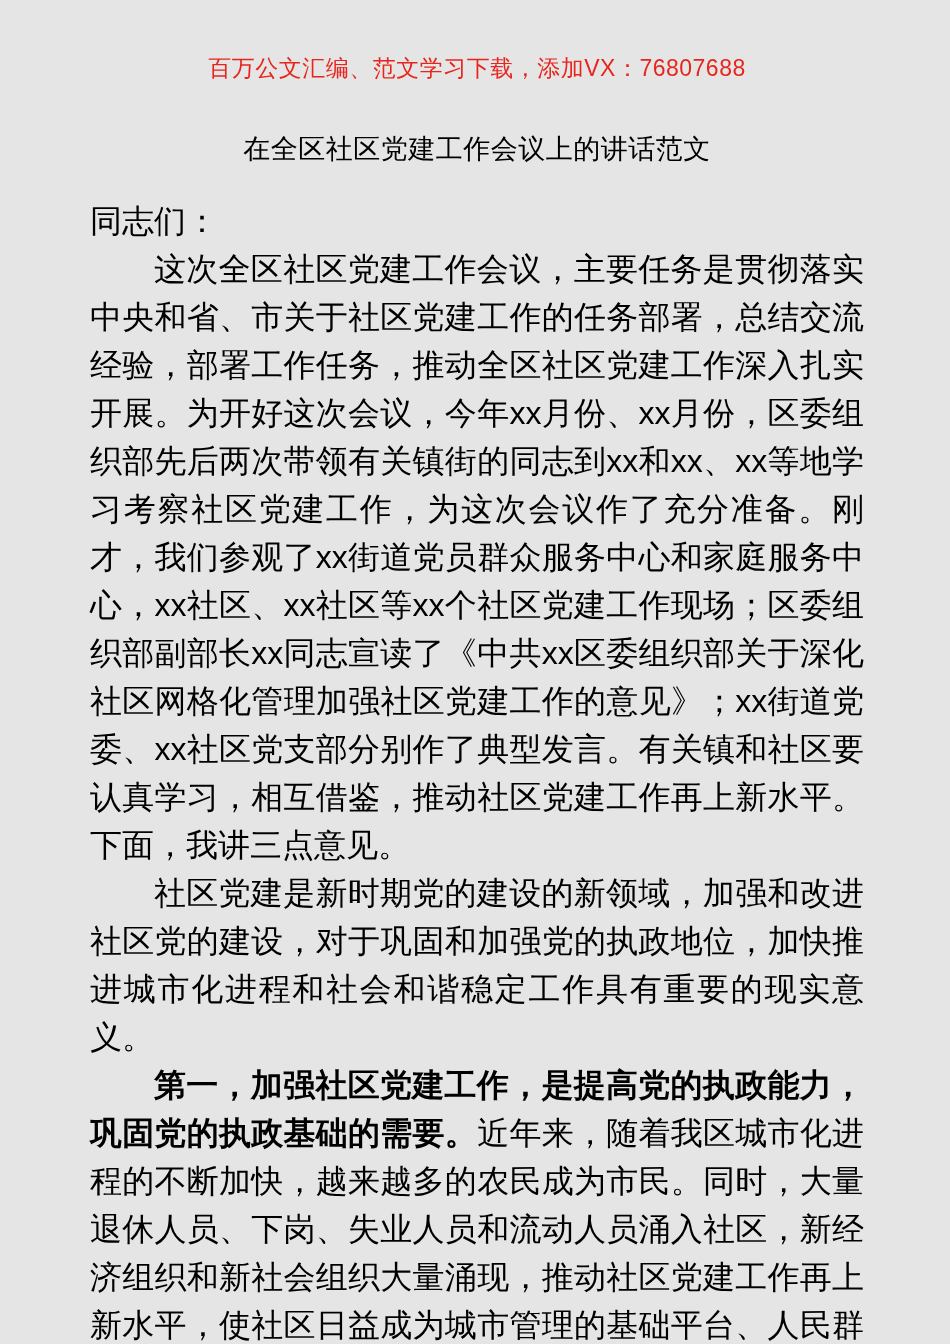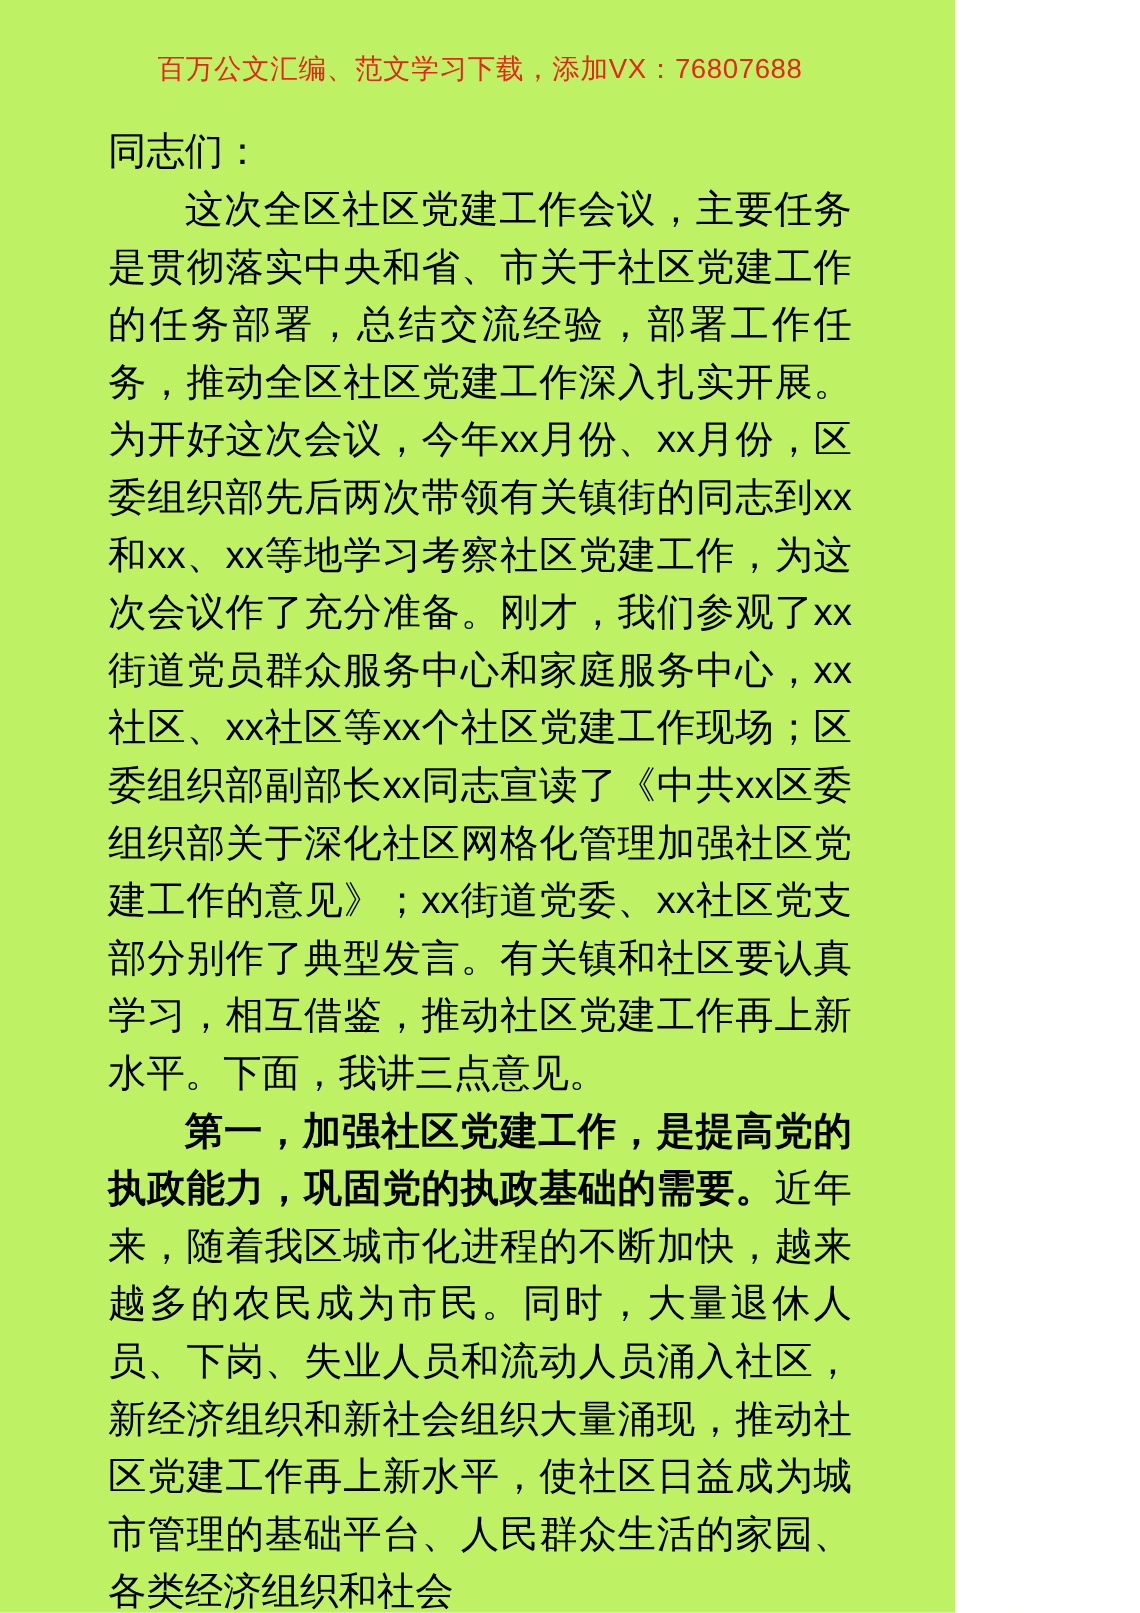--- a/index.html
+++ b/index.html
@@ -3,24 +3,24 @@
 <meta charset="utf-8">
 <style>
   html, body {
     margin: 0;
     padding: 0;
     background: #ffffff;
   }
   .page {
     position: relative;
     box-sizing: border-box;
-    width: 796px;
+    width: 950px;
     height: 1344px;
-    background: #bef264;
-    padding: 44px 86px 0 90px;
+    background: #e5e5e5;
+    padding: 55px 86px 0 90px;
     font-family: "Liberation Sans", sans-serif;
     color: #000000;
     overflow: hidden;
   }
   .promo {
     text-align: center;
     color: #e8251d;
     font-size: 23px;
     line-height: 26px;
     letter-spacing: 0.5px;
@@ -50,18 +50,20 @@
   }
   .content span.bold {
     font-weight: bold;
   }
 </style>
 </head>
 <body>
 
 <div class="page">
   <div class="promo">百万公文汇编、范文学习下载，添加VX：76807688</div>
+  <h1 class="doc-title">在全区社区党建工作会议上的讲话范文</h1>
   <div class="content">
       <p><span>同志们：</span></p>
       <p class="indent"><span>这次全区社区党建工作会议，主要任务是贯彻落实中央和省、市关于社区党建工作的任务部署，总结交流经验，部署工作任务，推动全区社区党建工作深入扎实开展。为开好这次会议，今年xx月份、xx月份，区委组织部先后两次带领有关镇街的同志到xx和xx、xx等地学习考察社区党建工作，为这次会议作了充分准备。刚才，我们参观了xx街道党员群众服务中心和家庭服务中心，xx社区、xx社区等xx个社区党建工作现场；区委组织部副部长xx同志宣读了《中共xx区委组织部关于深化社区网格化管理加强社区党建工作的意见》；xx街道党委、xx社区党支部分别作了典型发言。有关镇和社区要认真学习，相互借鉴，推动社区党建工作再上新水平。下面，我讲三点意见。</span></p>
+      <p class="indent"><span>社区党建是新时期党的建设的新领域，加强和改进社区党的建设，对于巩固和加强党的执政地位，加快推进城市化进程和社会和谐稳定工作具有重要的现实意义。</span></p>
       <p class="indent"><span class="bold">第一，加强社区党建工作，是提高党的执政能力，巩固党的执政基础的需要。</span><span>近年来，随着我区城市化进程的不断加快，越来越多的农民成为市民。同时，大量退休人员、下岗、失业人员和流动人员涌入社区，新经济组织和新社会组织大量涌现，推动社区党建工作再上新水平，使社区日益成为城市管理的基础平台、人民群众生活的家园、各类经济组织和社会</span></p>
     </div>
 </div>
 
 </body></html>

